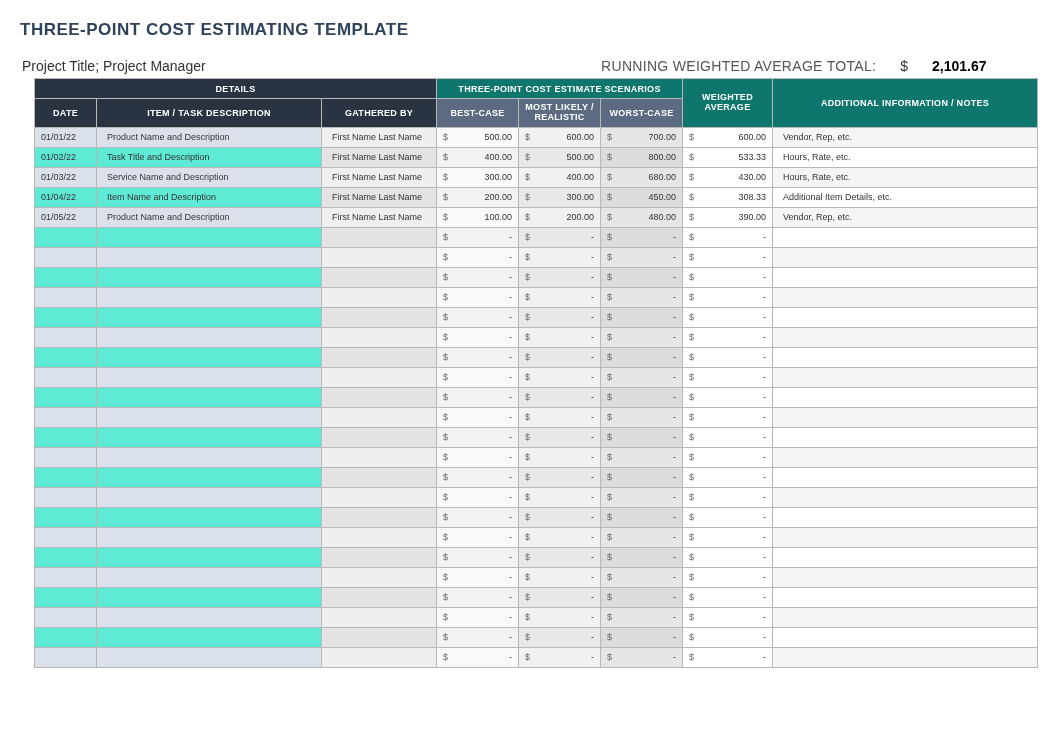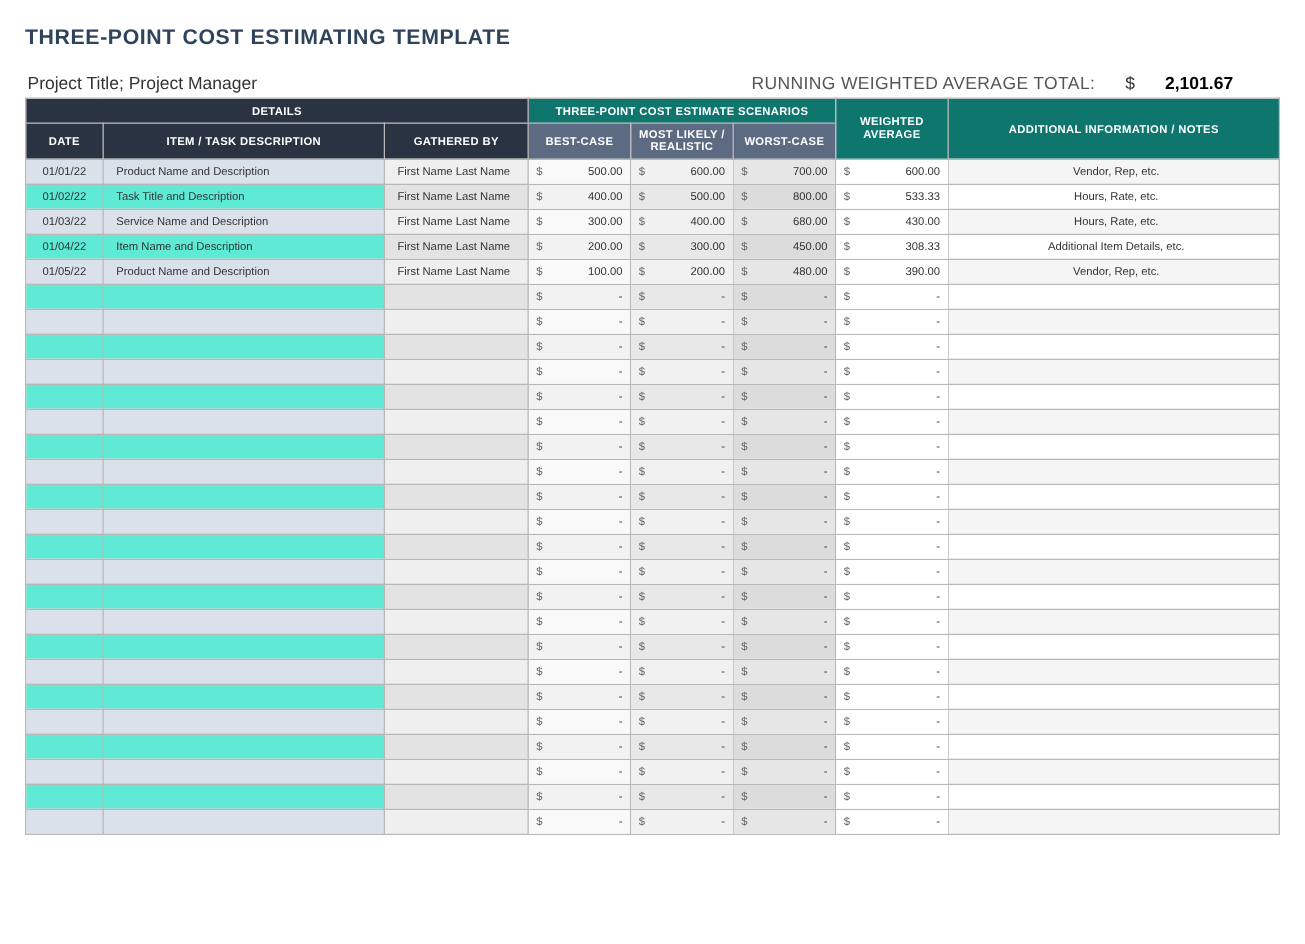--- a/index.html
+++ b/index.html
@@ -27,20 +27,21 @@
     padding: 0 2px;
   }
   .subheader .left { color: #333; }
   .subheader .right { display: flex; gap: 24px; }
   .running-label { color: #555; letter-spacing: 0.3px; }
   .running-total { font-weight: bold; color: #000; min-width: 90px; text-align: left; }
   table {
     border-collapse: collapse;
     width: 100%;
     table-layout: fixed;
+    margin-left: 14px;
   }
   col.c-date   { width: 62px; }
   col.c-item   { width: 225px; }
   col.c-gath   { width: 115px; }
   col.c-best   { width: 82px; }
   col.c-most   { width: 82px; }
   col.c-worst  { width: 82px; }
   col.c-wavg   { width: 90px; }
   col.c-notes  { width: auto; }
   th, td {
@@ -53,21 +54,21 @@
     font-size: 9px;
     font-weight: bold;
     color: #fff;
     text-align: center;
     letter-spacing: 0.3px;
   }
   .hdr-dark { background: #2a3342; }
   .hdr-mid  { background: #0f766e; }
   .hdr-scen { background: #5d6b82; }
   td { font-size: 9px; }
-  td.date { text-align: center; }
+  td.date { text-align: left; }
   td.item { text-align: left; padding-left: 10px; }
   td.gath { text-align: left; padding-left: 10px; }
   td.notes{ text-align: left; padding-left: 10px; }
   td.money {
     text-align: right;
     padding-right: 6px;
     position: relative;
   }
   td.money .cur {
     position: absolute;
@@ -75,21 +76,21 @@
     color: #666;
   }
   td.money .val { }
   
   td.c-date, td.c-item { background: #5eead4; }
   td.c-gath { background: #e3e3e3; }
   td.c-best { background: #f2f2f2; }
   td.c-most { background: #e8e8e8; }
   td.c-worst{ background: #dcdcdc; }
   td.c-wavg { background: #fff; }
-  td.c-notes{ background: #fff; text-align: center; }
+  td.c-notes{ background: #fff; }
   
   tr.alt td.c-date, tr.alt td.c-item { background: #dbe1eb; }
   tr.alt td.c-gath { background: #efefef; }
   tr.alt td.c-best { background: #f9f9f9; }
   tr.alt td.c-most { background: #f1f1f1; }
   tr.alt td.c-worst{ background: #e6e6e6; }
   tr.alt td.c-wavg { background: #fff; }
   tr.alt td.c-notes{ background: #f5f5f5; }
   th.two-line { line-height: 1.1; padding: 4px 2px; }
 </style>

